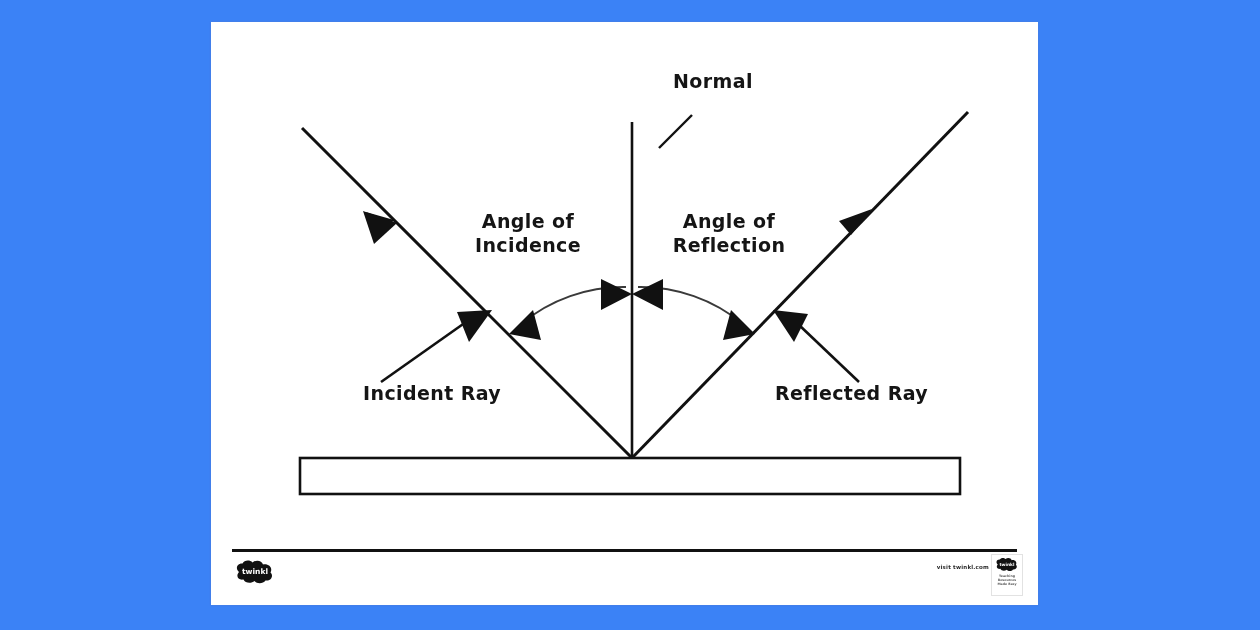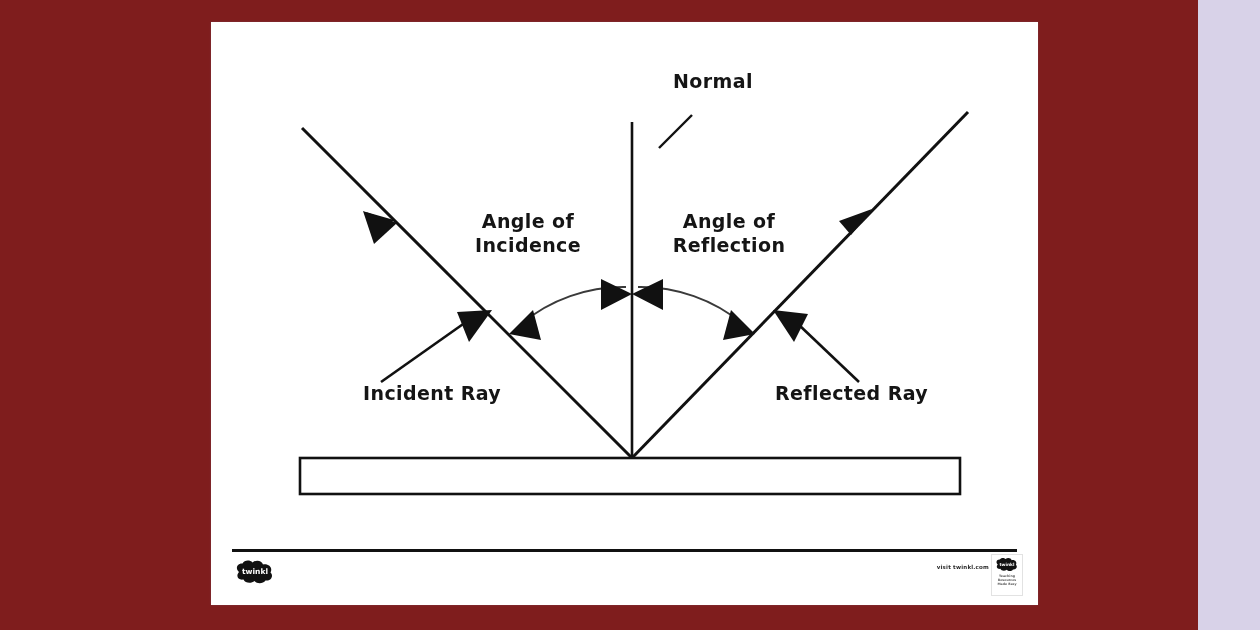--- a/index.html
+++ b/index.html
@@ -7,24 +7,23 @@
     padding: 0;
     width: 1260px;
     height: 630px;
     overflow: hidden;
     background: #d8d2e8;
     font-family: "DejaVu Sans", sans-serif;
   }
 
   #root {
     position: relative;
-    width: 1154px;
+    width: 1260px;
     height: 630px;
-    background: #7f1d1d;
-    padding-left: 44px;
+    background: #3b82f6;
   }
 
   
   #page-sheet {
     position: absolute;
     left: 211px;
     top: 22px;
     width: 827px;
     height: 583px;
     background: #ffffff;

